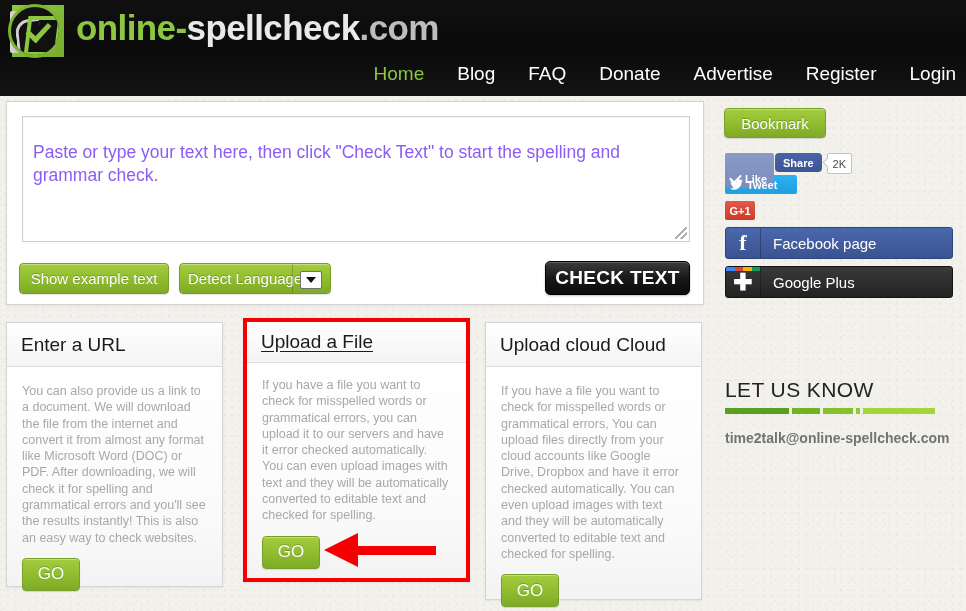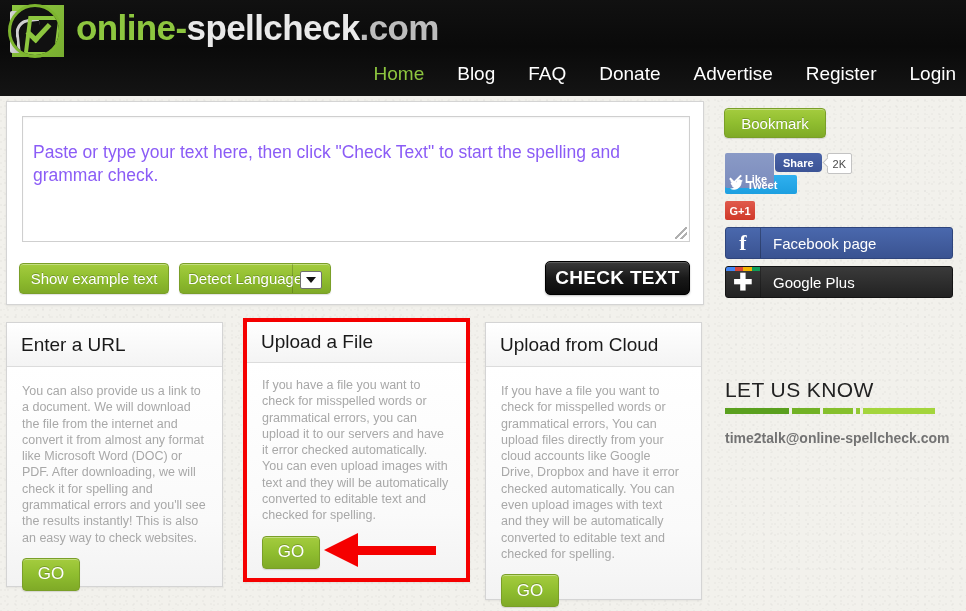--- a/index.html
+++ b/index.html
@@ -182,21 +182,21 @@
     width: 58px; height: 33px; font-size: 17px; margin-top: 12px;
   }
   #card-url { left: 6px; top: 322px; width: 217px; height: 265px; }
   #card-file {
     left: 243px; top: 318px; width: 227px; height: 264px;
     border: 4px solid #f50000;
   }
   #card-file .card-hd { height: 41px; }
   #card-file .card-bd { height: calc(100% - 41px); padding-top: 14px; }
   #card-file .card-hd span {
-    text-underline-offset: 3px; text-align: right;
+    text-decoration: underline; text-underline-offset: 3px; text-align: right;
   }
   #card-cloud { left: 485px; top: 322px; width: 217px; height: 278px; }
 
   .red-arrow {
     position: absolute; left: 324px; top: 533px; width: 112px; height: 34px;
   }
   .red-arrow .shaft {
     position: absolute; right: 0; top: 13px; width: 84px; height: 9px;
     background: #f50000;
   }
@@ -379,21 +379,21 @@
         <span>Upload a File</span>
       </div>
     <div class="card-bd">
       <div>If you have a file you want to check for misspelled words or grammatical errors, you can upload it to our servers and have it error checked automatically. You can even upload images with text and they will be automatically converted to editable text and checked for spelling.</div>
       <div class="btn-green card-go">GO</div>
     </div>
   </div>
 
   <div class="card" id="card-cloud">
     <div class="card-hd">
-        <span>Upload from Cloud</span>
+        <span>Upload cloud Cloud</span>
       </div>
     <div class="card-bd">
       <div>If you have a file you want to check for misspelled words or grammatical errors, You can upload files directly from your cloud accounts like Google Drive, Dropbox and have it error checked automatically. You can even upload images with text and they will be automatically converted to editable text and checked for spelling.</div>
       <div class="btn-green card-go">GO</div>
     </div>
   </div>
 
   <div class="red-arrow">
     <div class="shaft"></div>
     <div class="head"></div>

